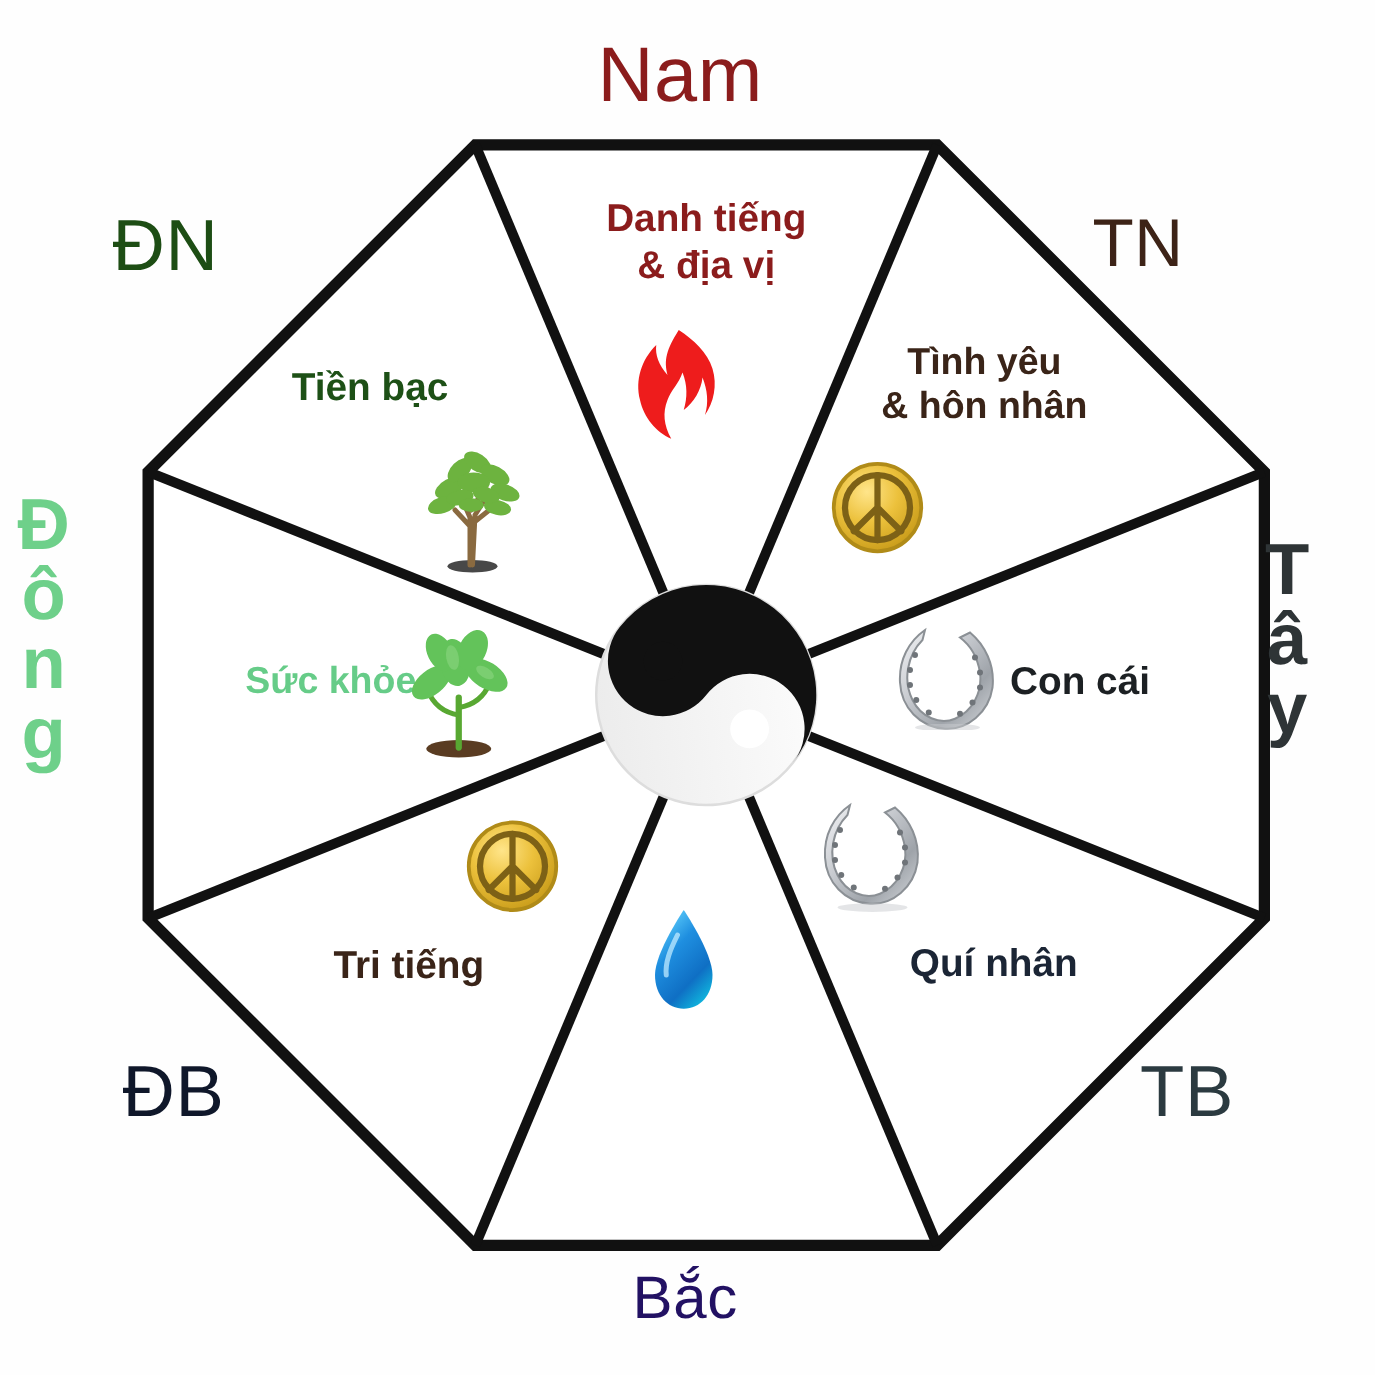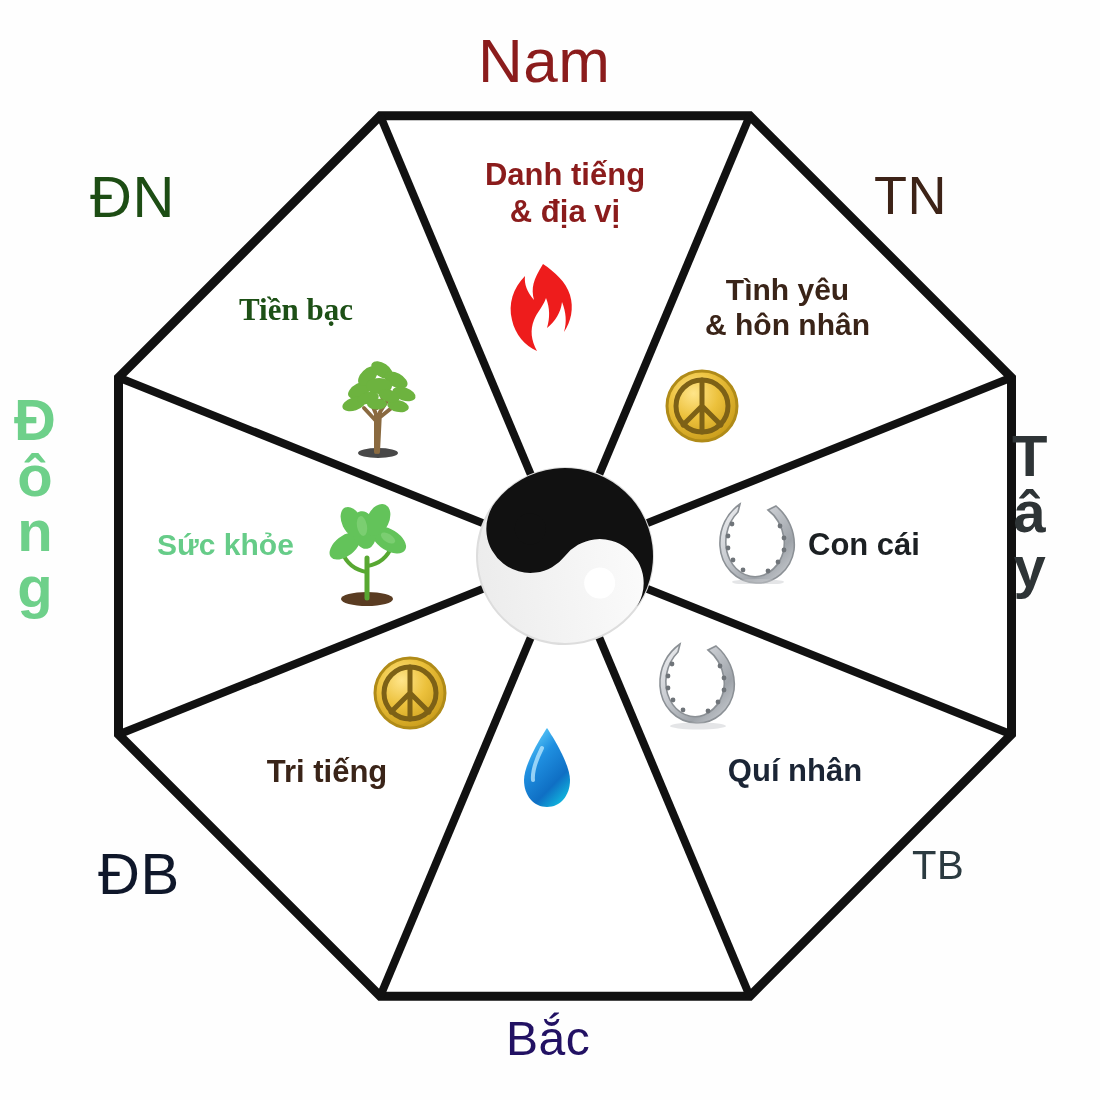--- a/index.html
+++ b/index.html
@@ -28,21 +28,21 @@
     position: absolute;
     font-weight: normal;
     white-space: nowrap;
     letter-spacing: 0.5px;
     line-height: 1;
   }
   .dir-nam  { left: 478px; top: 30px;  font-size: 62px; color: #8b1c1c; }
   .dir-tn   { left: 858px; top: 168px; font-size: 54px; color: #3d2317; margin-left: 16px; }
   .dir-dn   { left: 90px;  top: 168px; font-size: 58px; color: #1d4d14; }
   .dir-db   { left: 98px;  top: 845px; font-size: 58px; color: #0f172a; }
-  .dir-tb   { left: 912px; top: 845px; font-size: 40px; color: #2b3a40; }
+  .dir-tb   { left: 912px; top: 845px; font-size: 58px; color: #2b3a40; }
   .dir-bac  { left: 506px; top: 1015px; font-size: 48px; color: #221163; }
 
   
   .dir-vert {
     position: absolute;
     display: flex;
     flex-direction: column;
     align-items: center;
     font-weight: bold;
     line-height: 0.96;
@@ -62,26 +62,26 @@
   .lbl-fame {
     left: 445px; top: 157px; width: 240px;
     font-size: 31px; color: #8b1c1c;
   }
   .lbl-love {
     left: 665px; top: 272px; width: 245px;
     font-size: 30px; color: #3a2418;
   }
   .lbl-money {
     left: 196px; top: 292px; width: 200px;
-    font-size: 31px; color: #1d5016; font-family: Liberation Serif, serif;
+    font-size: 31px; color: #1d5016;
   }
   .lbl-health {
     left: 118px; top: 527px; width: 215px;
     font-size: 30px; color: #66cc88;
-    text-align: center;
+    text-align: right;
   }
   .lbl-children {
     left: 808px; top: 527px; width: 175px;
     font-size: 31px; color: #1c2023;
     text-align: left;
   }
   .lbl-benefactor {
     left: 690px; top: 753px; width: 210px;
     font-size: 31px; color: #1b2535;
   }

